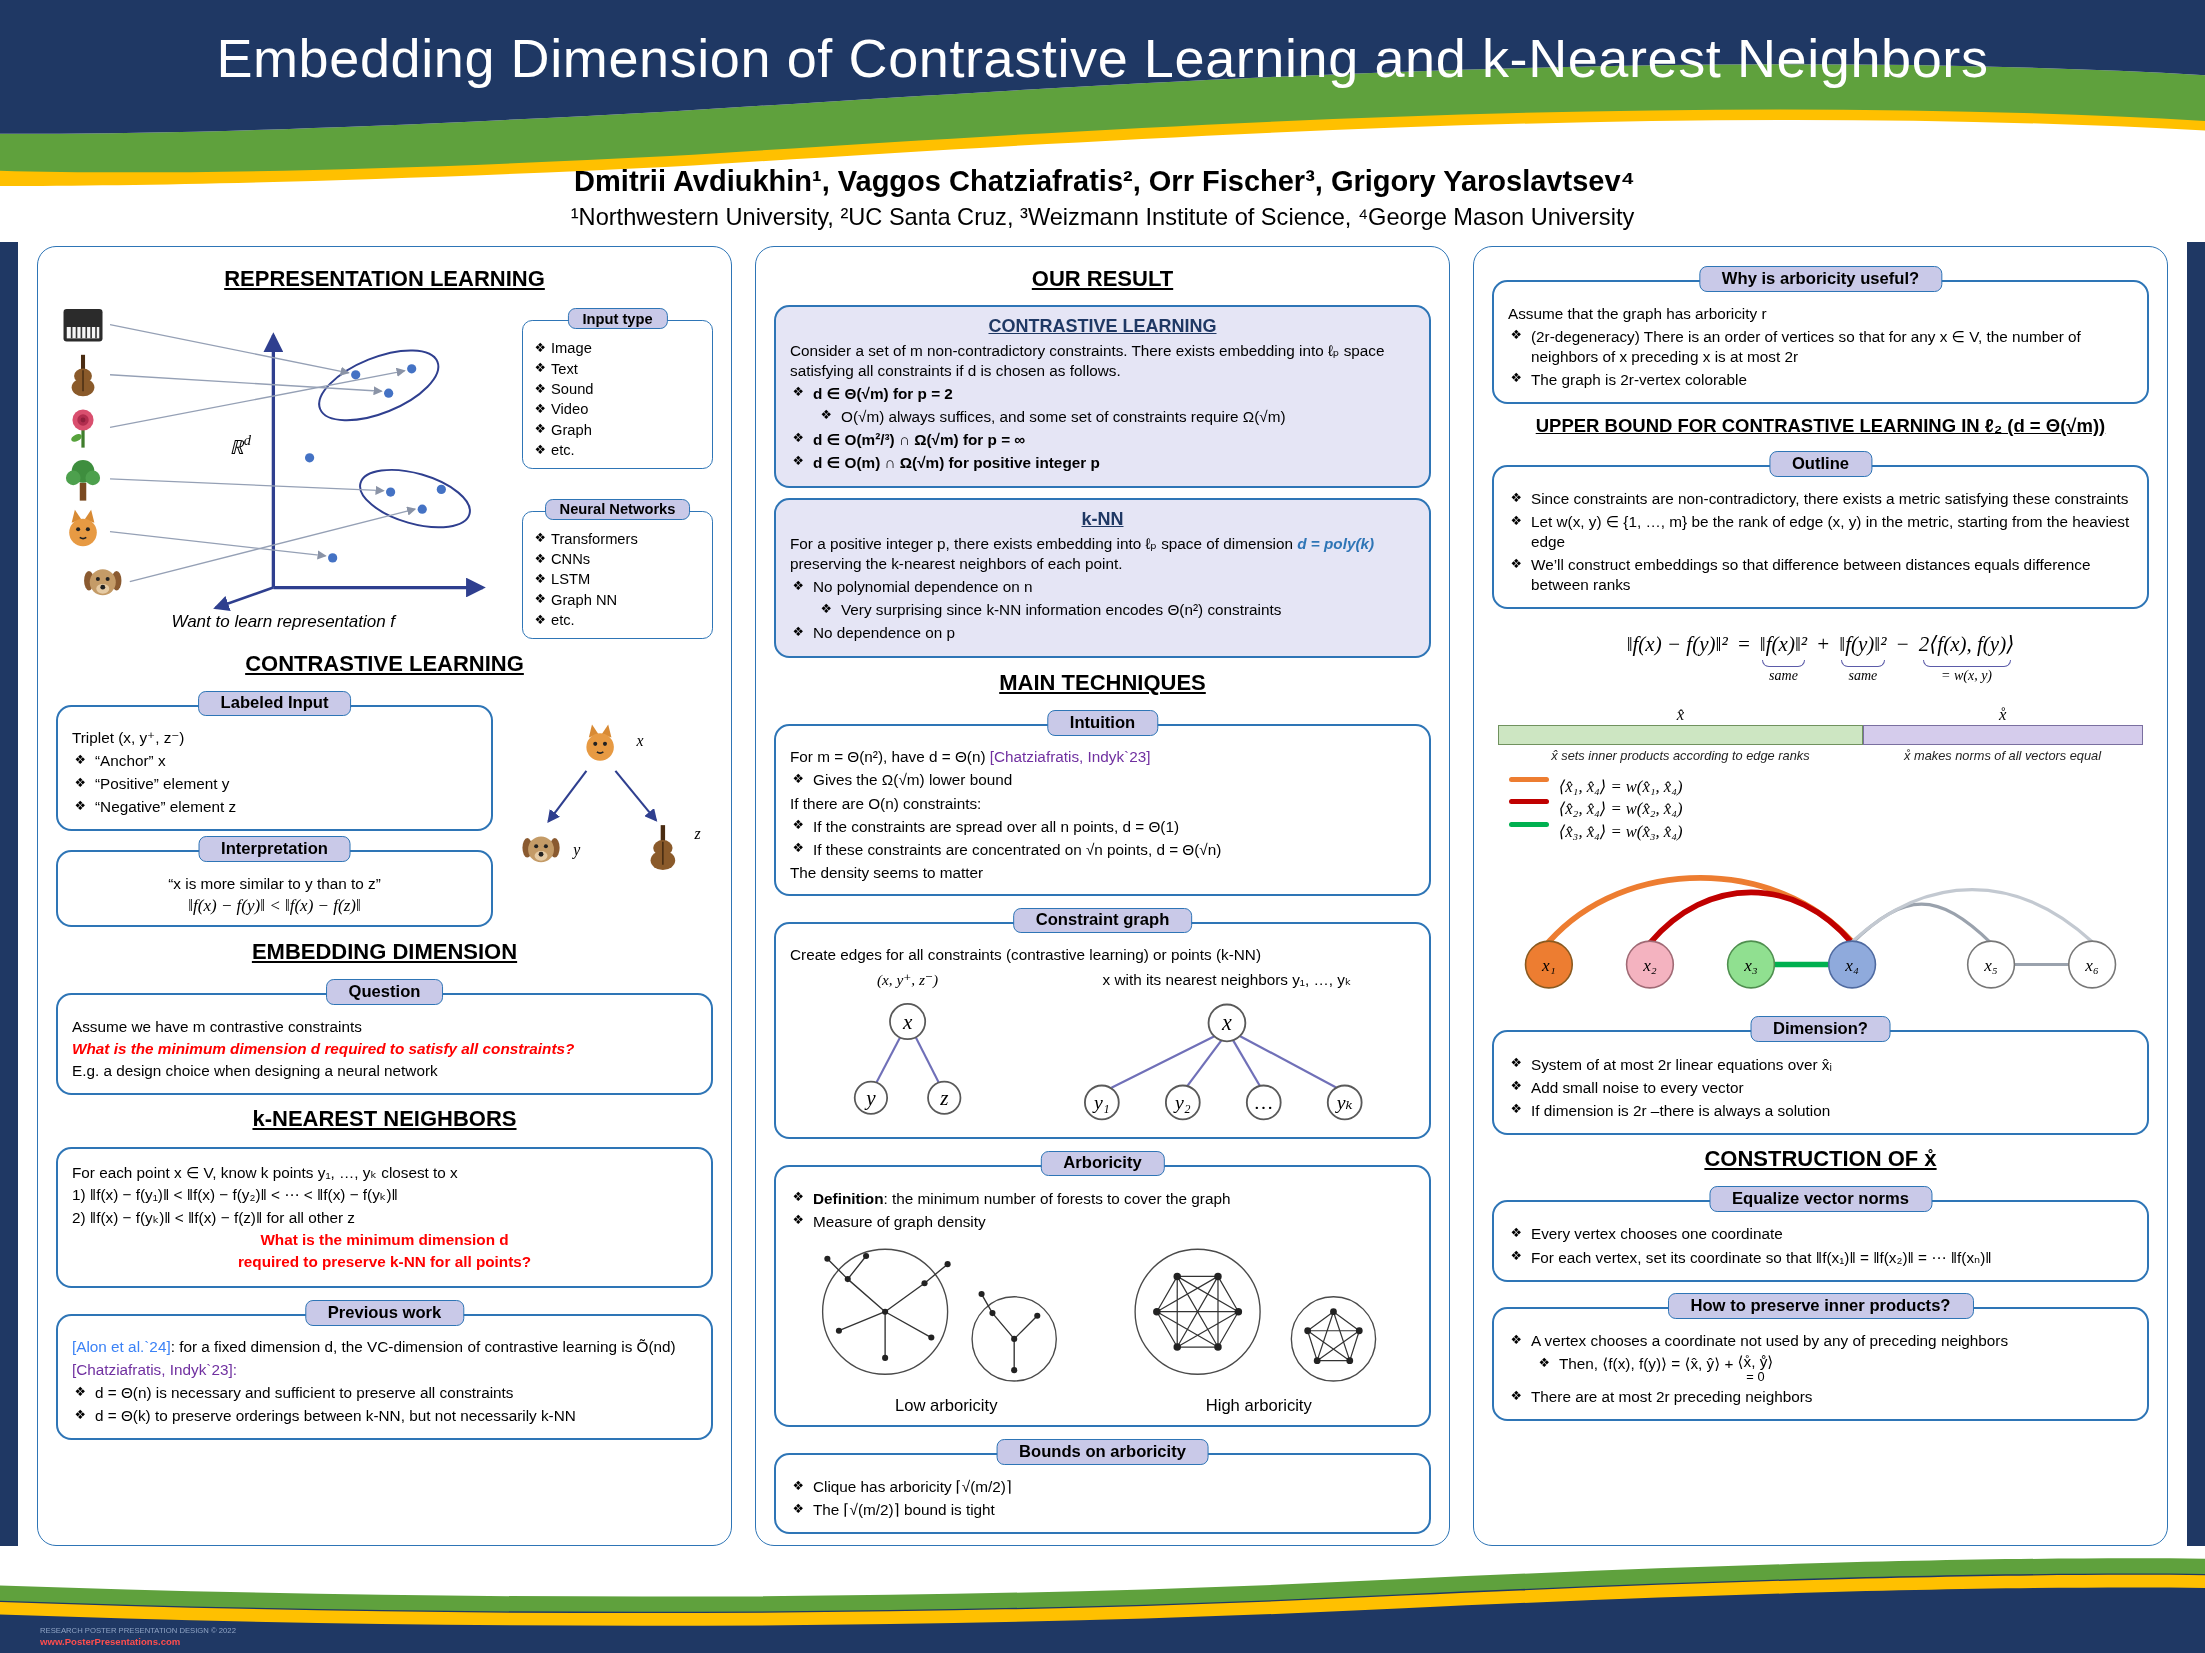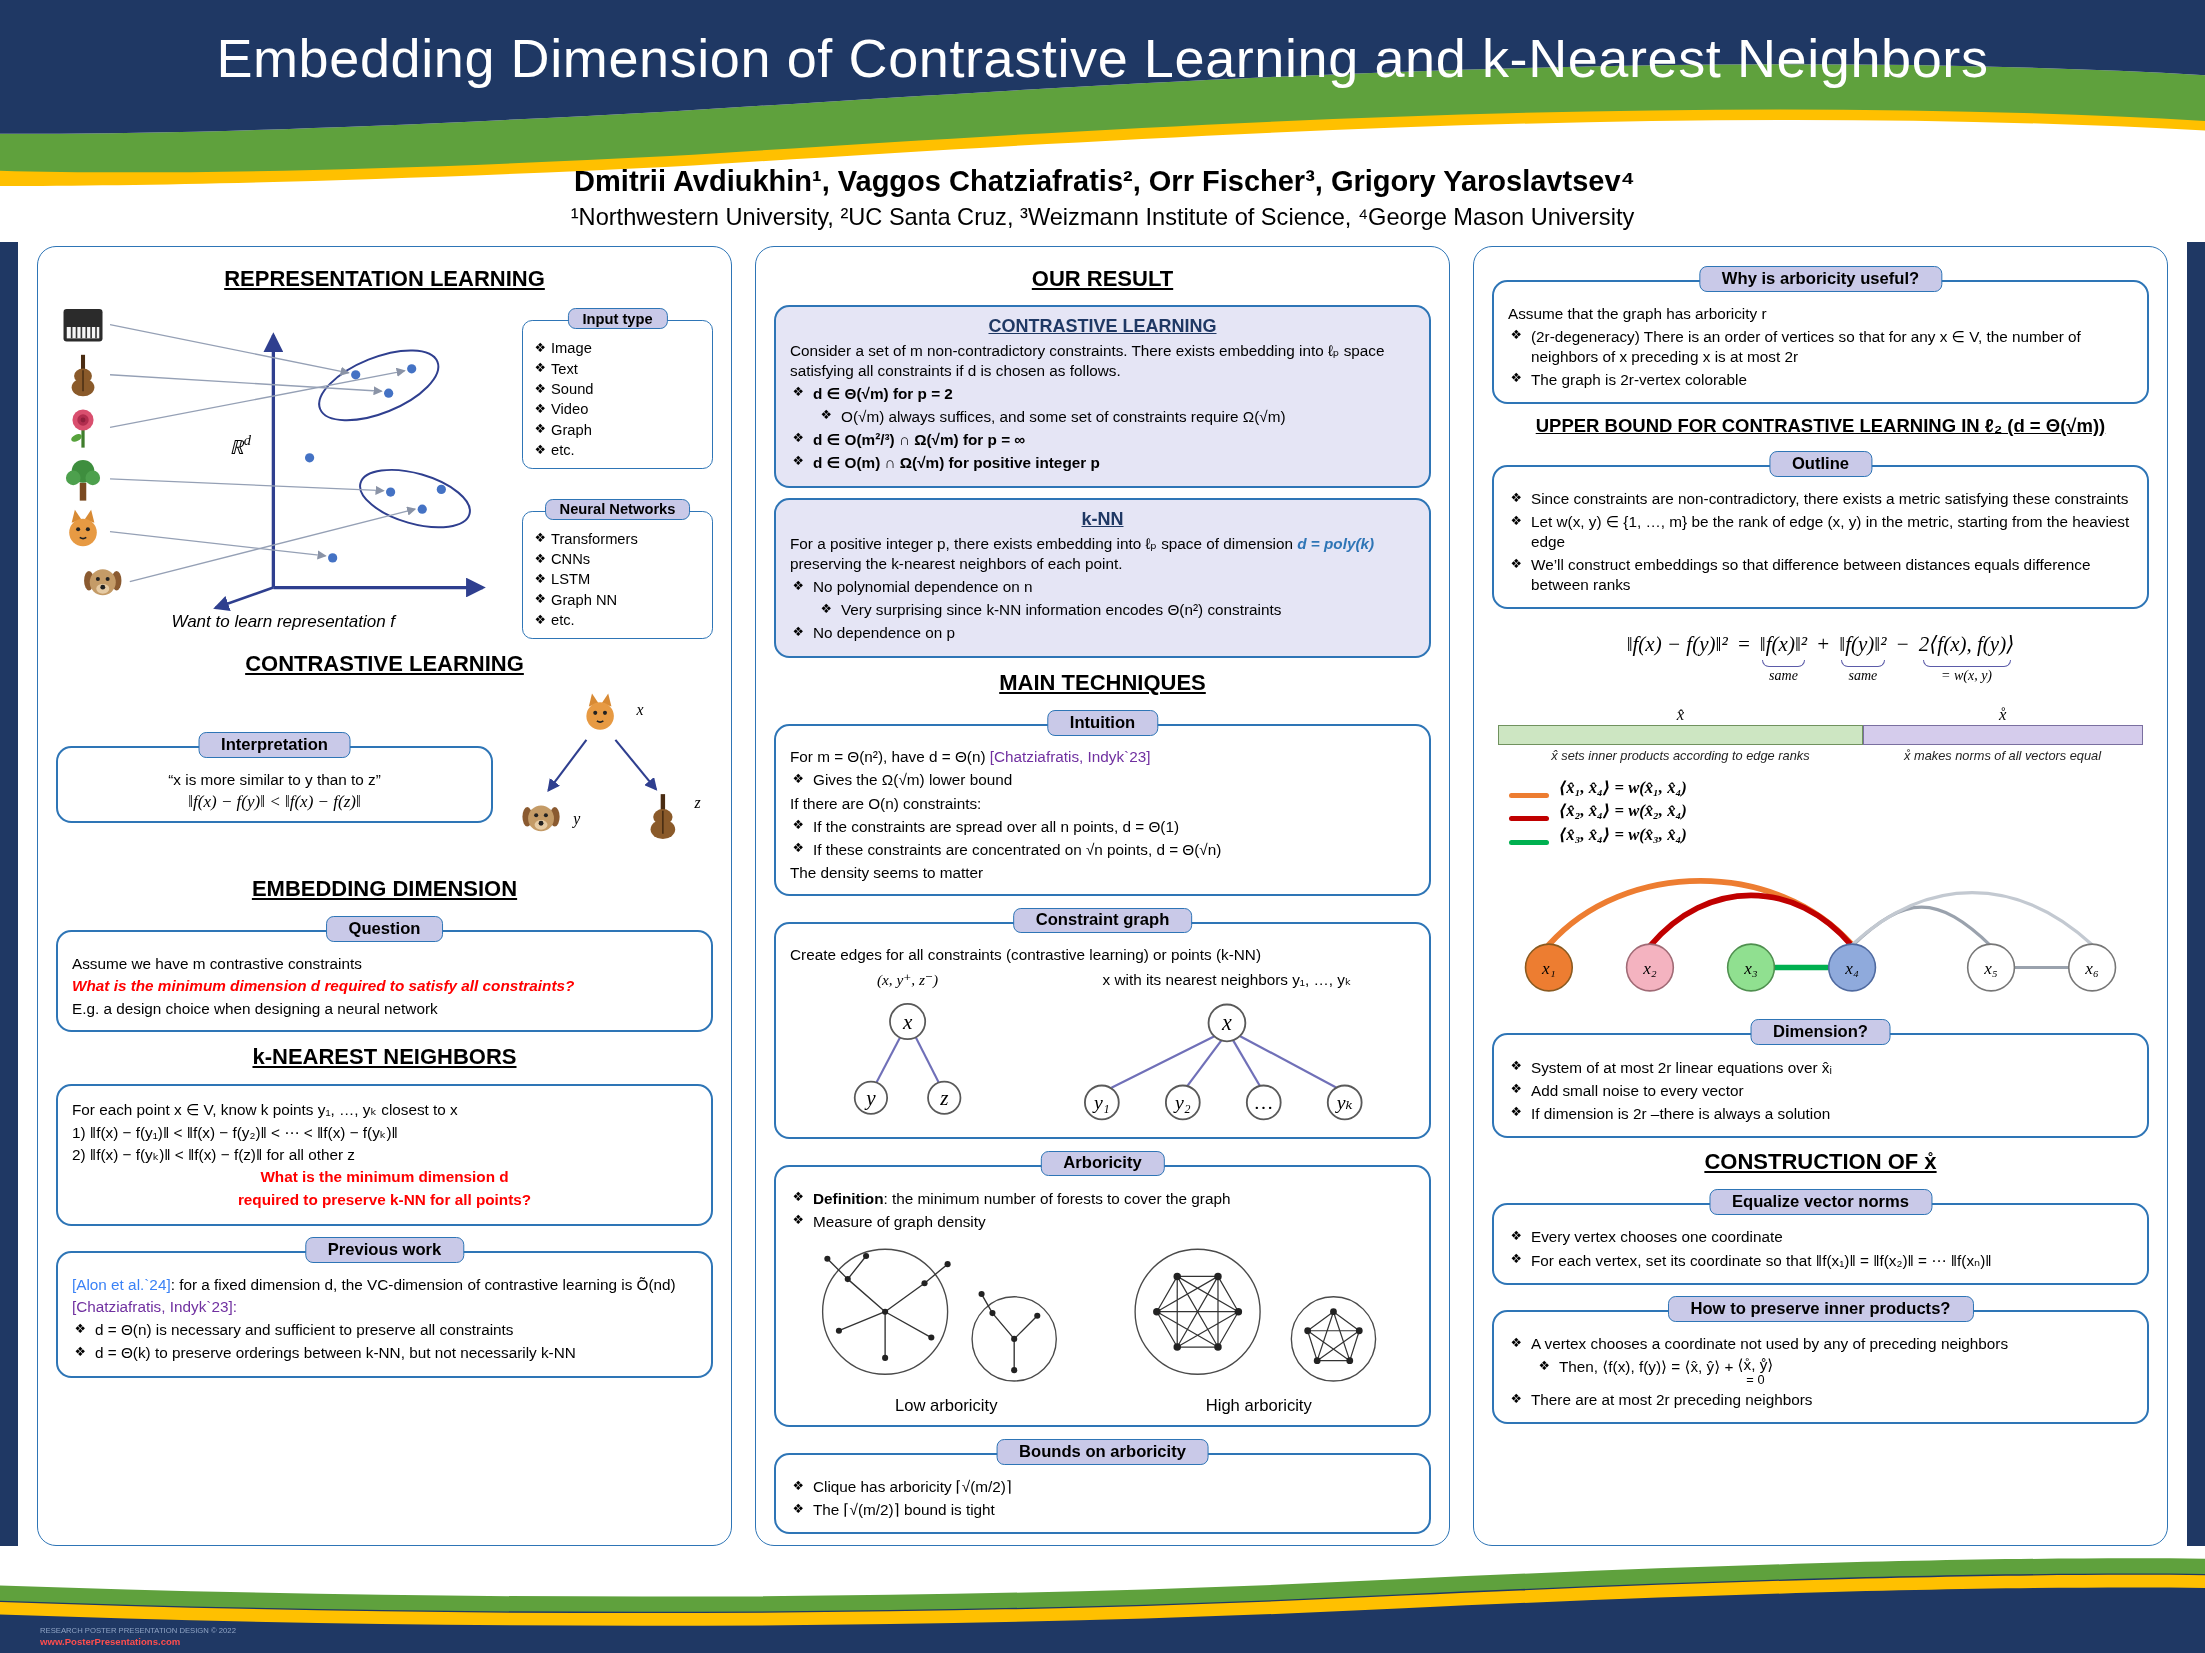--- a/index.html
+++ b/index.html
@@ -75,21 +75,21 @@
   .bars { display:flex; margin:9px 6.4px 2.6px; }
   .barcol { display:flex; flex-direction:column; }
   .barcol.g { flex:1.3; } .barcol.p { flex:1; }
   .barlabel { text-align:center; font-family:"Liberation Serif","DejaVu Serif",serif; font-style:italic; font-size:16.6px; }
   .barrect { height:20.4px; border:1.3px solid #70925e; }
   .hatbar { background:#CDE6C2; }
   .ringbar { background:#D5CCEC; border-color:#7a6fa0; }
   .barcap { font-size:12.8px; font-style:italic; text-align:center; margin-top:2.6px; color:#222; }
 
   .legend { margin:2.6px 0 0 16.6px; }
-  .legrow { display:flex; align-items:flex-end; gap:10.2px; margin:2.6px 0; font-family:"Liberation Serif","DejaVu Serif",serif; font-style:italic; font-size:16.6px;font-weight:bold; }
+  .legrow { display:flex; align-items:flex-start; gap:10.2px; margin:2.6px 0; font-family:"Liberation Serif","DejaVu Serif",serif; font-style:italic; font-size:16.6px; }
   .legline { width:40px; height:5.1px; border-radius:2.6px; flex:0 0 auto; background:#888; }
   .graphsvg { width:100%; display:block; margin-top:-3.8px; }
 
   .stackterm { display:inline-flex; flex-direction:column; align-items:center; vertical-align:top; line-height:1.05; }
   .zero { font-size:12.8px; }
 
   .svt { font-family:"Liberation Serif","DejaVu Serif",serif; font-style:italic; font-size:30px; fill:#000; }
   .svtSub { font-family:"Liberation Serif","DejaVu Serif",serif; font-style:italic; font-size:27px; fill:#000; }
 </style>
 </head>
@@ -237,20 +237,27 @@
             <div class="b"><span>etc.</span></div>
           </div>
         </div>
       </div>
 
       <div class="sech">CONTRASTIVE LEARNING</div>
 
       <div class="contrRow">
         <div class="contrLeft">
           <div class="pbox">
+            <div class="pill">Labeled Input</div>
+            <div class="txt">Triplet (x, y⁺, z⁻)</div>
+            <div class="b"><span>“Anchor” x</span></div>
+            <div class="b"><span>“Positive” element y</span></div>
+            <div class="b"><span>“Negative” element z</span></div>
+          </div>
+          <div class="pbox">
             <div class="pill">Interpretation</div>
             <div class="txt center">“x is more similar to y than to z”</div>
             <div class="math center">‖f(x) − f(y)‖ &lt; ‖f(x) − f(z)‖</div>
           </div>
         </div>
         <div class="contrFig">
           <svg viewBox="0 0 400 340">
             <use href="#pic-cat" x="140" y="8" width="92" height="92"></use>
             <text x="255" y="55" class="svt">x</text>
             <line x1="160" y1="102" x2="88" y2="198" stroke="#2f3f8f" stroke-width="4" marker-end="url(#arrNavy)"></line>

